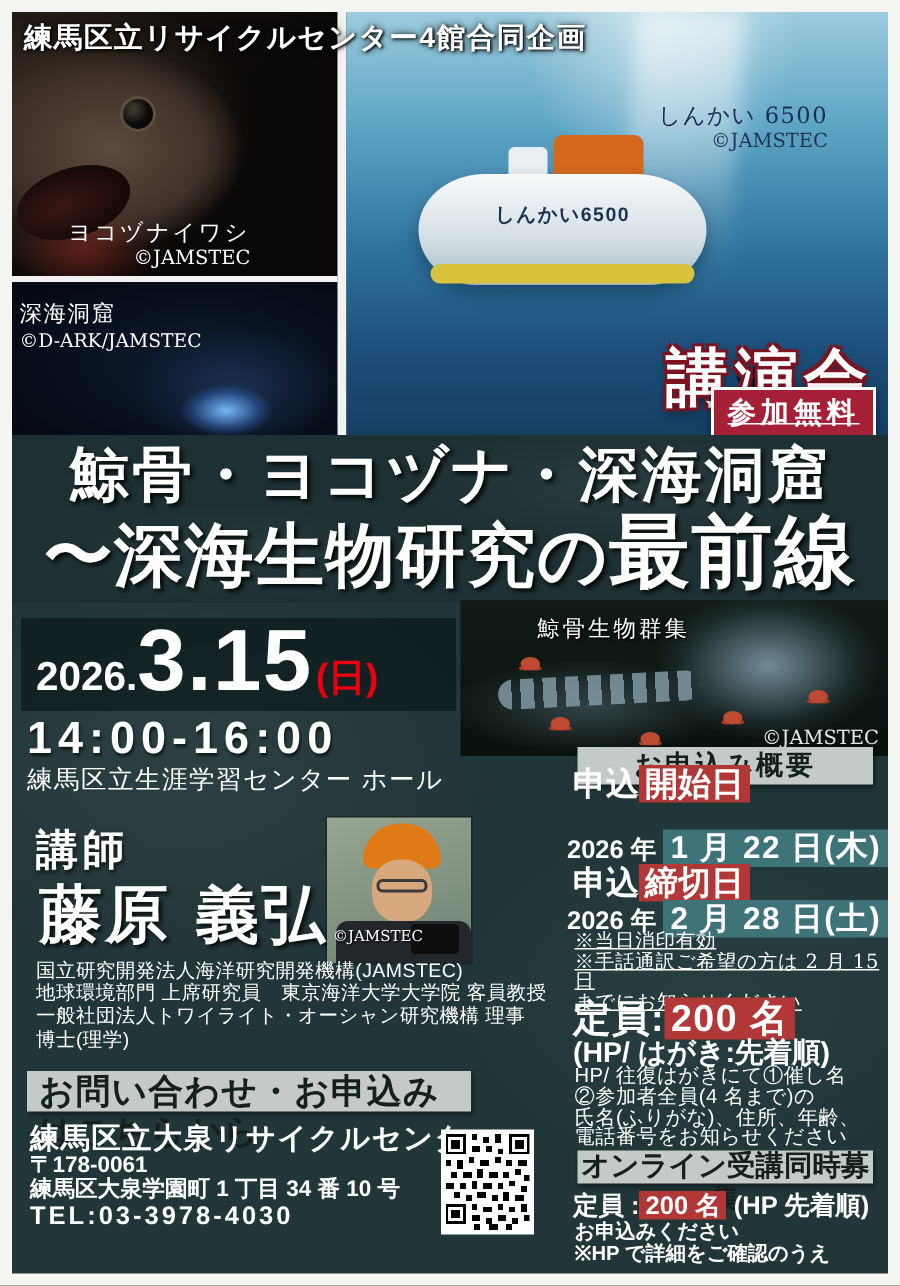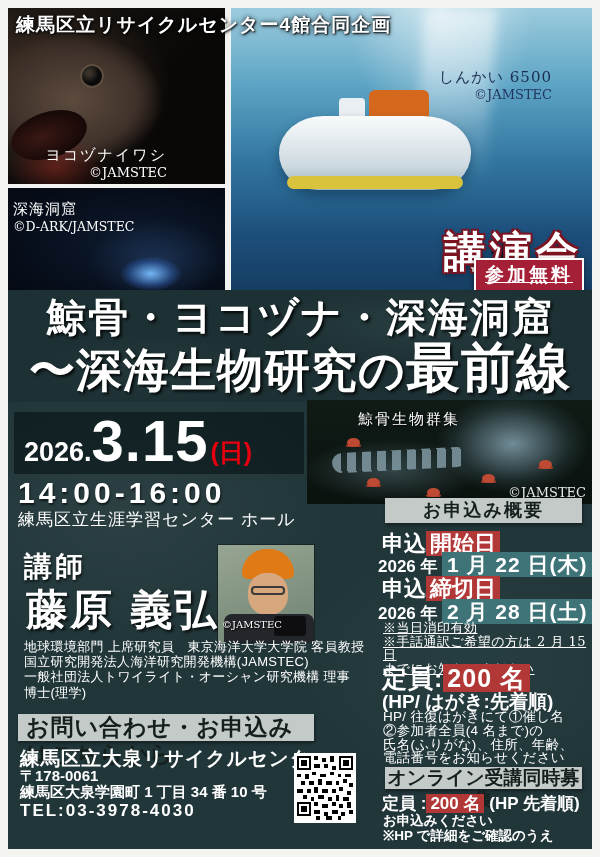--- a/index.html
+++ b/index.html
@@ -99,21 +99,21 @@
   .dw { font-size:25px; color:#e8000e; margin-left:2px; }
   .time { position:absolute; left:10px; top:468px; color:#fff; font-size:30px; font-weight:bold; letter-spacing:4px;
     text-shadow:1px 2px 2px rgba(0,0,0,.6); }
   .venue { position:absolute; left:10px; top:500px; color:#fff; font-size:17px; letter-spacing:1px; }
 
   
   .app { position:absolute; left:370px; top:490px; width:214px; color:#fff; }
   .bar { background:#c4cac8; color:#15201e; font-weight:bold; box-shadow:1px 2px 3px rgba(0,0,0,.4); }
   .a-bar1 { position:absolute; left:7px; top:0; width:197px; height:25px; font-size:18px; text-align:center; line-height:25px; letter-spacing:2px; }
   .a-row { position:absolute; white-space:nowrap; }
-  .r-start { left:4px; top:31px; font-size:22px; font-weight:bold;font-family:Liberation Serif, serif; }
+  .r-start { left:4px; top:10px; font-size:22px; font-weight:bold;font-family:Liberation Serif, serif; }
   .r-date1 { left:0px; top:53px; }
   .r-dead  { left:4px; top:76px; font-size:22px; font-weight:bold; }
   .r-date2 { left:0px; top:100px; }
   .yr { font-size:17px; font-weight:bold; }
   .chip-red { background:#b23737; padding:0 4px; }
   .chip-teal { background:#3e7377; padding:1px 5px; font-size:21px; font-weight:bold; letter-spacing:1px; }
   .a-notes { position:absolute; left:5px; top:123px; font-family:"DejaVu Serif","Liberation Serif",serif;
     font-size:13px; line-height:13.5px; text-decoration:underline; letter-spacing:.5px; }
   .r-cap { left:4px; top:164px; font-size:25px; font-weight:bold; letter-spacing:1px; }
   .r-method { left:4px; top:191px; font-size:19px; font-weight:bold; }
@@ -168,20 +168,21 @@
         <div class="crd">©D-ARK/JAMSTEC</div>
       </div>
     </div>
     <div class="gut-v"></div>
     <div class="ph-sub">
       <div class="sub-ray"></div>
       <div class="sub-tower"></div>
       <div class="sub-sail"></div>
       <div class="sub-hull"></div>
       <div class="sub-band"></div>
+      <div class="sub-hull-text">しんかい6500</div>
       <div class="diver"></div>
       <div class="sub-cap">
         <div class="lbl">しんかい 6500</div>
         <div class="crd">©JAMSTEC</div>
       </div>
     </div>
     <div class="top-banner">練馬区立リサイクルセンター4館合同企画</div>
     <div class="badge-lecture">講演会</div>
     <div class="badge-free">参加無料</div>
 
@@ -240,22 +241,22 @@
     <div class="sp-name">藤原 義弘</div>
     <div class="sp-photo">
       <div class="helmet"></div>
       <div class="face"></div>
       <div class="glasses"></div>
       <div class="bodyj"></div>
       <div class="camera"></div>
       <div class="sp-credit">©JAMSTEC</div>
     </div>
     <div class="sp-creds">
+      <div>国立研究開発法人海洋研究開発機構(JAMSTEC)</div>
       <div>地球環境部門 上席研究員　東京海洋大学大学院 客員教授</div>
-      <div>国立研究開発法人海洋研究開発機構(JAMSTEC)</div>
       <div>一般社団法人トワイライト・オーシャン研究機構 理事</div>
       <div>博士(理学)</div>
     </div>
 
     <div class="bar contact-bar">お問い合わせ・お申込みはこちらから</div>
     <div class="ct-name">練馬区立大泉リサイクルセンター</div>
     <div class="ct-postal">〒178-0061</div>
     <div class="ct-addr">練馬区大泉学園町 1 丁目 34 番 10 号</div>
     <div class="ct-tel">TEL:03-3978-4030</div>
     <div class="qr">

